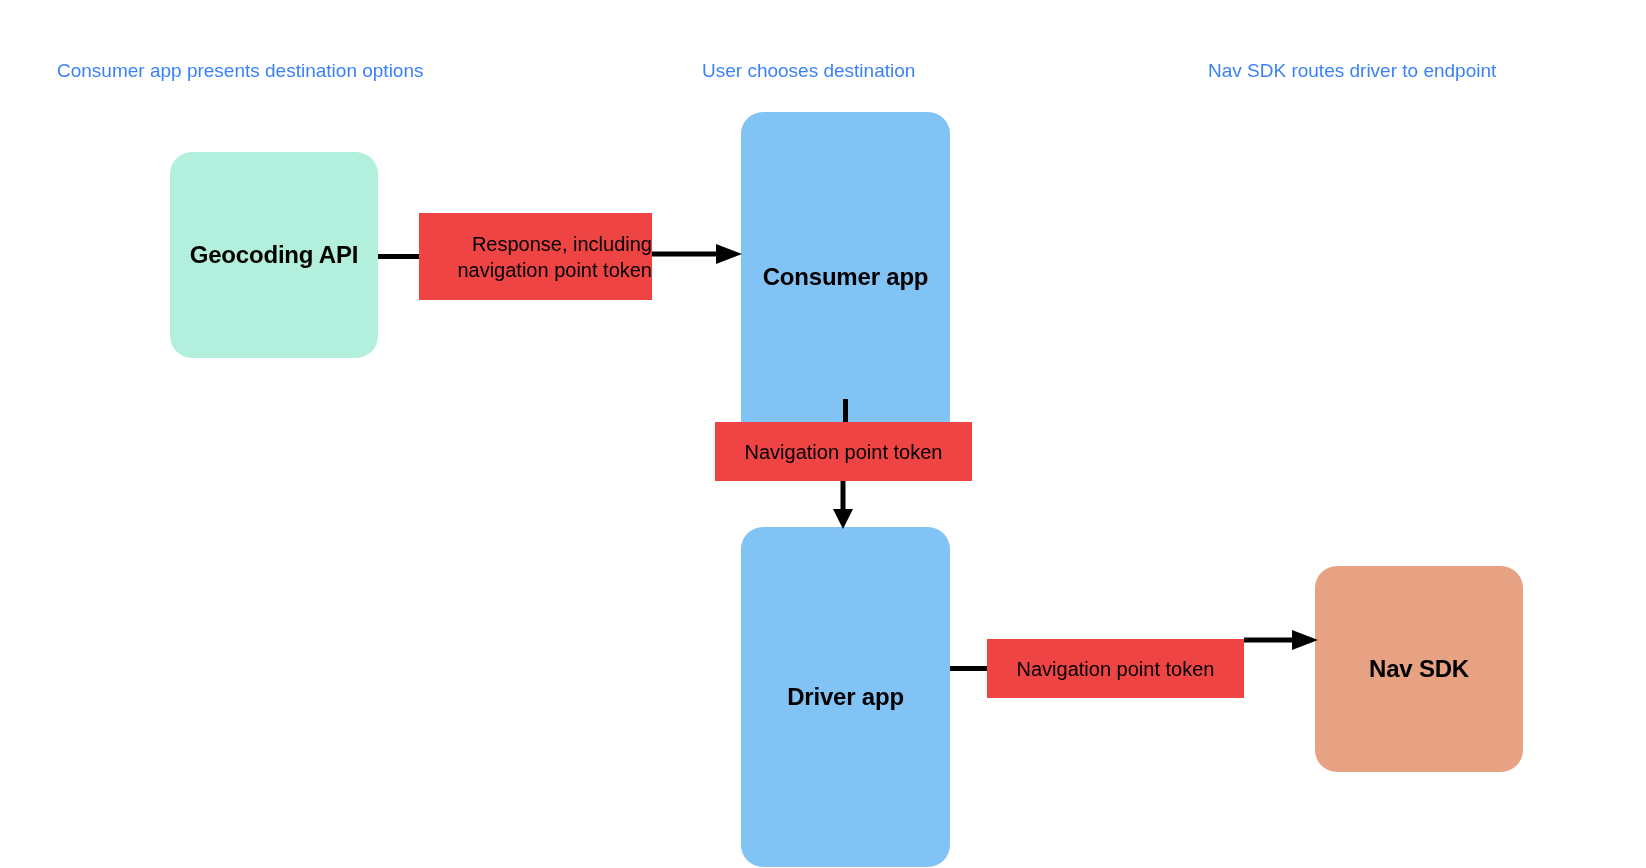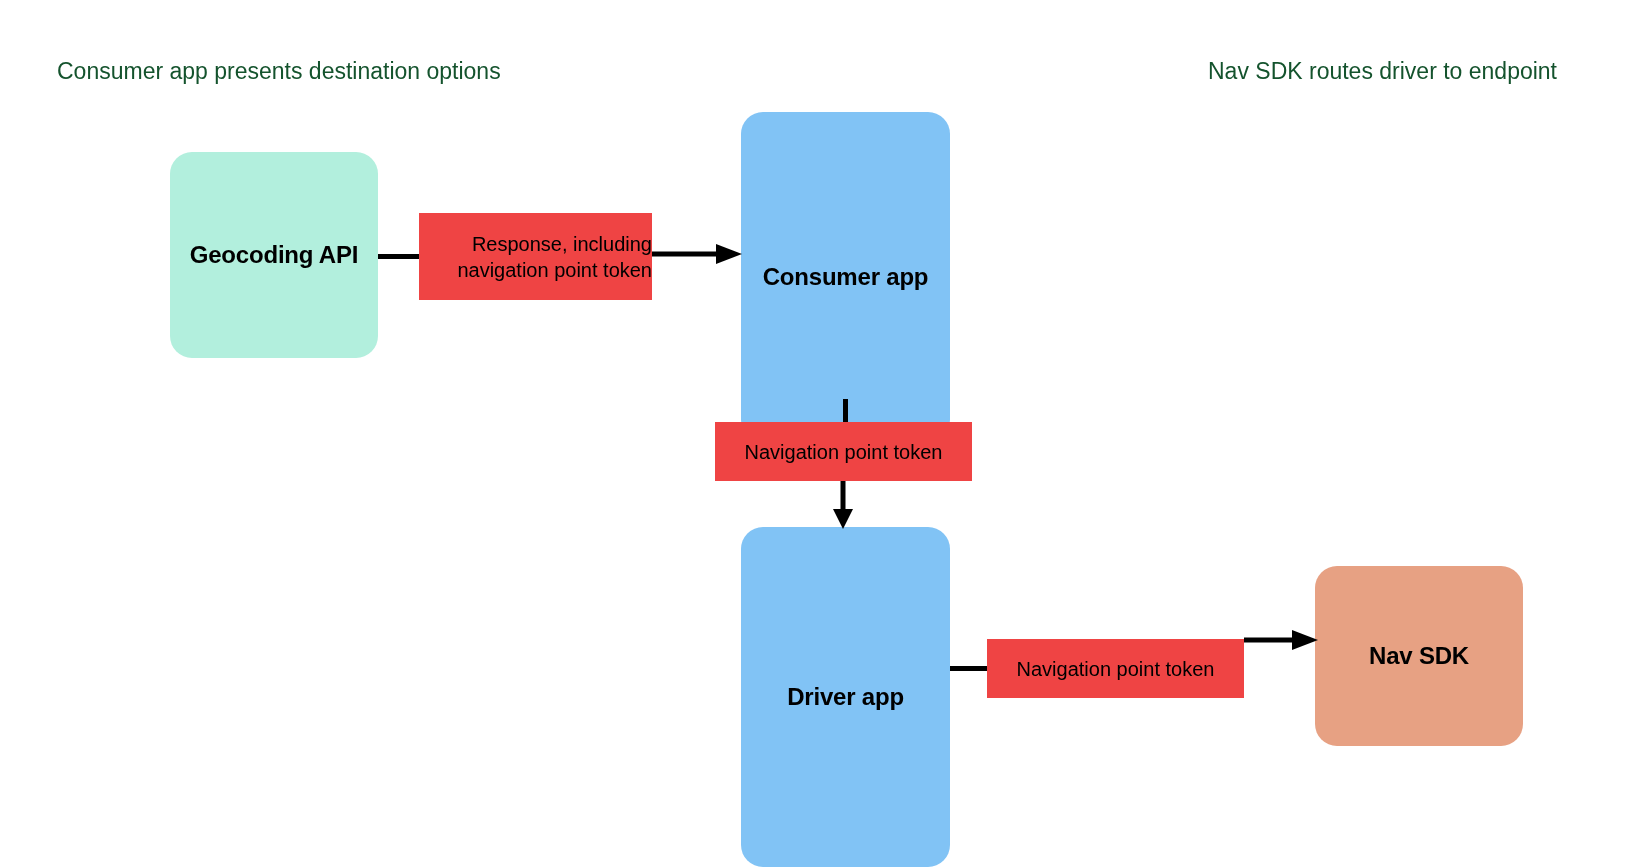--- a/index.html
+++ b/index.html
@@ -16,23 +16,23 @@
     position: relative;
     width: 1646px;
     height: 868px;
     background: #ffffff;
     overflow: hidden;
   }
 
   
   .col-header {
     position: absolute;
-    font-size: 23px;
+    font-size: 19px;
     line-height: 28px;
-    color: #14532d;
+    color: #3b82f6;
     white-space: nowrap;
     font-weight: 400;
   }
   #hdr-consumer { left: 57px;   top: 57px; }
   #hdr-user     { left: 702px;  top: 57px; }
   #hdr-navsdk   { left: 1208px; top: 57px; }
 
   
   .node {
     position: absolute;
@@ -61,21 +61,21 @@
     width: 209px; height: 330px;
     background: #81c3f5;
   }
   #node-driver {
     left: 741px; top: 527px;
     width: 209px; height: 340px;
     background: #81c3f5;
   }
   #node-navsdk {
     left: 1315px; top: 566px;
-    width: 208px; height: 180px;
+    width: 208px; height: 206px;
     background: #e7a183;
   }
 
   
   .edge-label {
     position: absolute;
     background: #ef4444;
     display: flex;
     align-items: center;
     justify-content: center;
@@ -131,20 +131,21 @@
   
   #arrow-to-navsdk   { left: 1244px; top: 626px; }
 </style>
 </head>
 <body>
 
 <div id="canvas">
 
   <div class="col-header" id="hdr-consumer">Consumer app presents destination options</div>
 
+  <div class="col-header" id="hdr-user">User chooses destination</div>
 
   <div class="col-header" id="hdr-navsdk">Nav SDK routes driver to endpoint</div>
 
   <div class="node" id="node-geocoding">
     <span class="node-label">Geocoding API</span>
   </div>
 
   <div class="node" id="node-consumer">
     <span class="node-label">Consumer app</span>
   </div>

